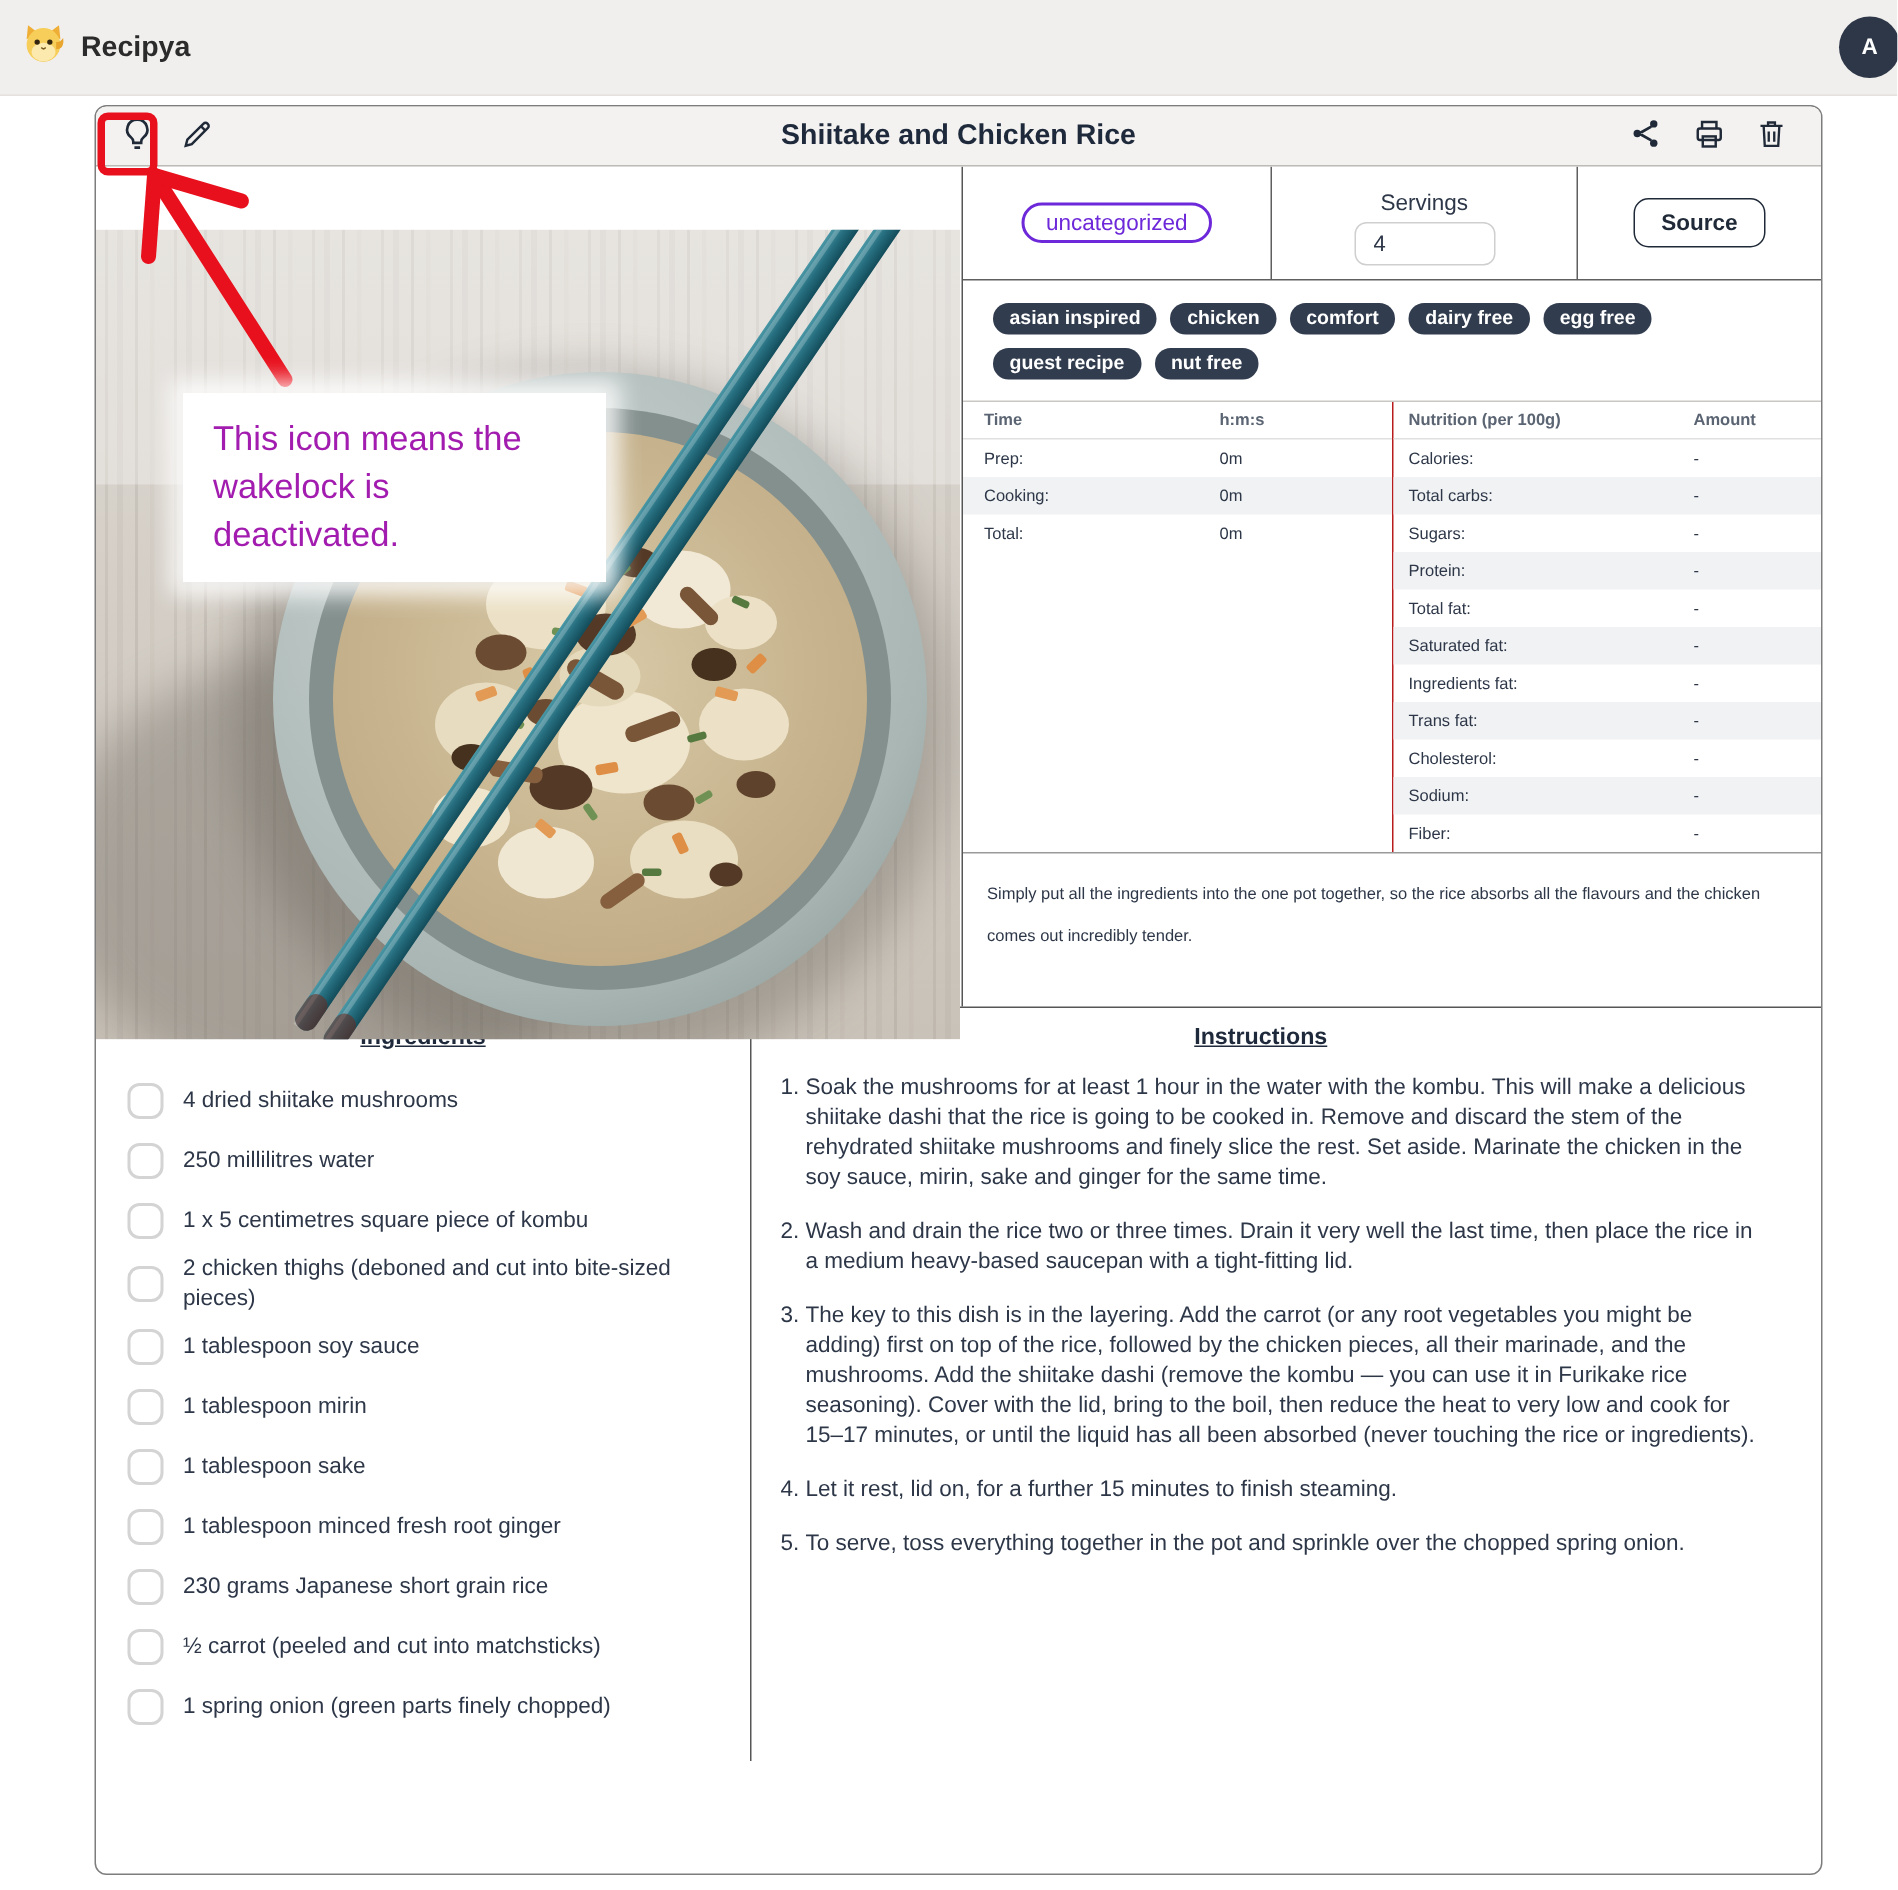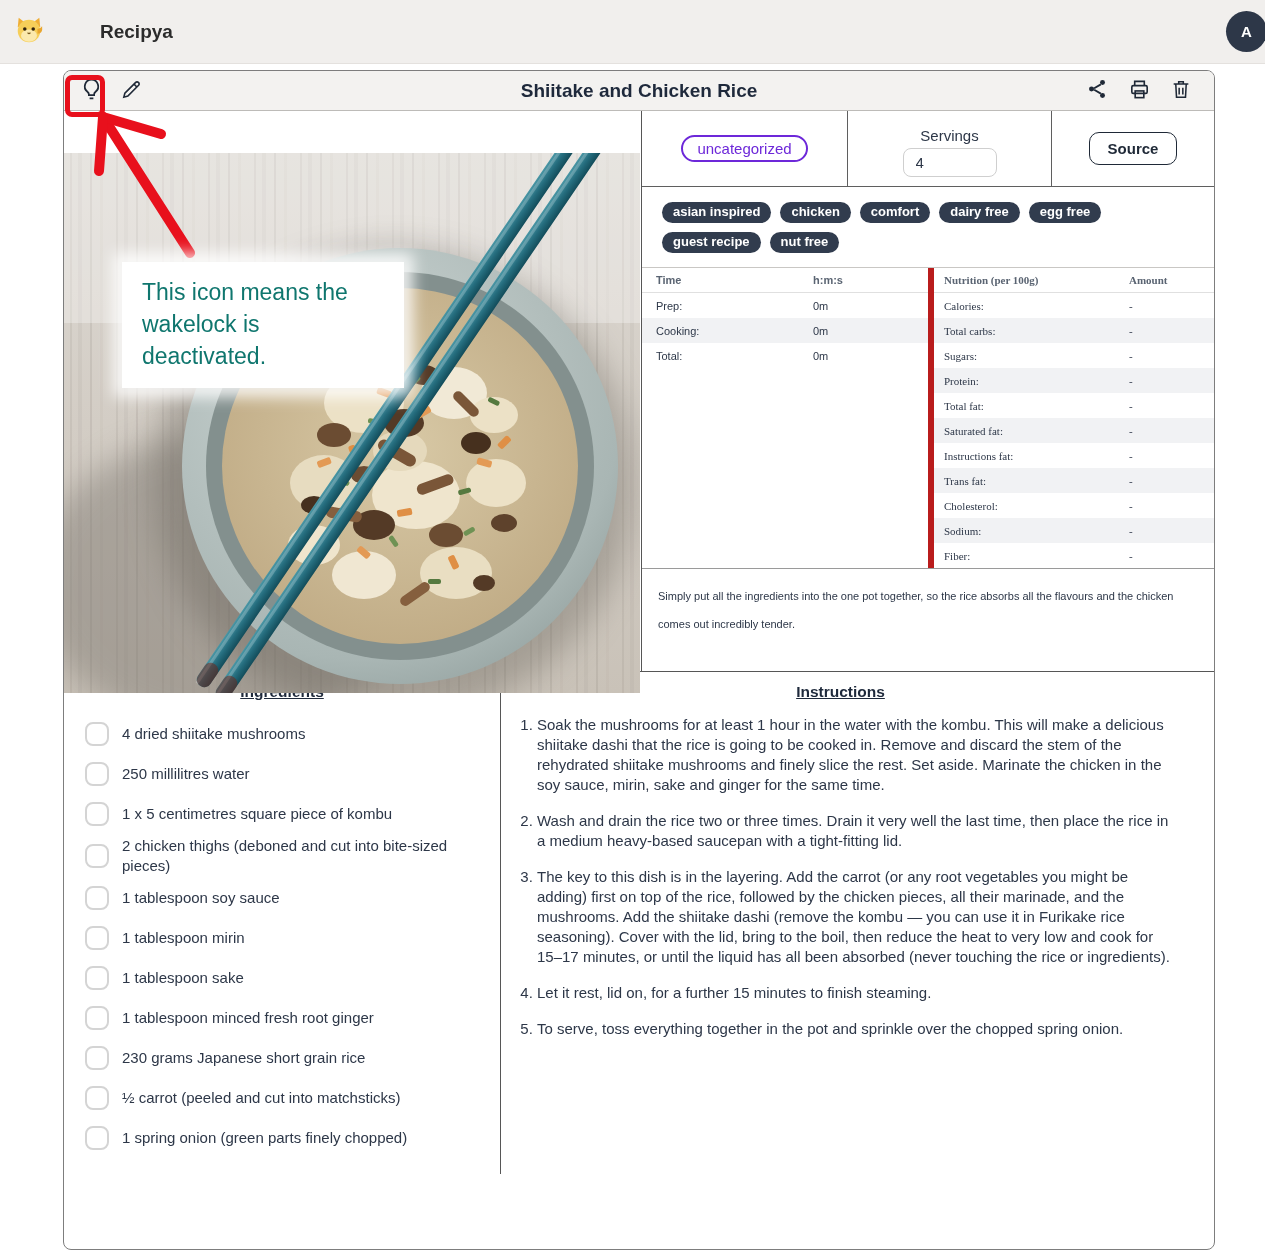--- a/index.html
+++ b/index.html
@@ -5,21 +5,21 @@
   * { margin:0; padding:0; box-sizing:border-box; }
   html,body { background:#fff; }
   body { font-family:"Liberation Sans", sans-serif; color:#2d3748; }
   .page { position:relative; width:1265px; height:1260px; background:#fff; overflow:hidden; }
 
   
   .topbar { position:absolute; left:0; top:0; width:1265px; height:64px;
             background:#f1efed; border-bottom:1px solid #e4e1de;
             display:flex; align-items:center; padding-left:14px; }
   .brand { display:flex; align-items:center; gap:10px; cursor:pointer; }
-  .brand-name { font-size:19px; font-weight:700; color:#2b2b2b;margin-left:46px; }
+  .brand-name { font-size:19px; font-weight:700; color:#2b2b2b; }
   .avatar { position:absolute; top:11px; right:-2px; width:41px; height:41px; border-radius:50%;
             background:#2d3748; color:#fff; font-weight:700; font-size:15px;
             display:flex; align-items:center; justify-content:center; }
 
   
   .card { position:absolute; left:63px; top:70px; width:1152px; height:1180px;
           background:#fff; border:1px solid #7d7d7d; border-radius:8px; overflow:hidden; }
   .card-header { position:relative; height:40px; background:#f3f2f0; border-bottom:1px solid #bdbbb8;
                  display:flex; align-items:center; }
   .icon-btn { background:none; border:none; color:#1f2937; cursor:pointer; width:30px; height:30px;
@@ -47,21 +47,21 @@
   .source-btn { background:#fff; border:1.5px solid #1f2937; border-radius:10px; color:#1f2937;
                 font-weight:700; font-size:15px; padding:7px 18px; cursor:pointer; font-family:inherit; }
 
   .tags-row { border-bottom:1px solid #c9c7c4; padding:15px 20px 0 20px;
               display:flex; flex-wrap:wrap; gap:9px; align-content:flex-start;font-weight:bold; }
   .tag { background:#313c4e; color:#fff; font-size:13px; padding:2px 11px 3px 11px; border-radius:999px;
          cursor:pointer; line-height:16px; }
 
   .tables-row { display:grid; grid-template-columns:286px 1fr; border-bottom:1px solid #9a9a9a; }
   .ntable { font-size:11px; }
-  .ntable.right { border-left:6px solid #b91c1c;font-family:Liberation Serif, serif; }
+  .ntable.right { border-left:1px solid #b91c1c; }
   .trow, .thead { display:grid; height:25px; align-items:center; }
   .time-grid { grid-template-columns:1fr 115px; padding-left:14px; }
   .nutr-grid { grid-template-columns:1fr 85px; padding-left:10px; }
   .thead { font-weight:700; color:#5a6472; border-bottom:1px solid #e0e0e0; }
   .trow { color:#2d3748; }
   .rows > div:nth-of-type(even) { background:#f1f2f4; }
 
   .desc-row { padding:13px 22px 0 16px; font-size:11px; line-height:28px; color:#2d3748; }
 
   
@@ -78,21 +78,21 @@
   .instructions-col { padding:11px 34px 0 0; }
   .inst-list { margin:14px 0 0 0; padding-left:36px; }
   .inst-list li { font-size:15px; line-height:20px; margin-bottom:16px; color:#2d3748; }
 
   
   .annot-rect { position:absolute; left:65px; top:75px; width:40px; height:42px;
                 border:5px solid #e8101c; border-radius:7px; pointer-events:none; }
   .annot-arrow { position:absolute; left:0; top:0; pointer-events:none; }
   .callout { position:absolute; left:122px; top:262px; width:282px; background:#fff;
              box-shadow:0 0 14px 9px rgba(255,255,255,0.85), 0 1px 4px rgba(0,0,0,0.15);
-             padding:14px 20px 16px 20px; font-size:23px; line-height:32px; color:#0f766e;
+             padding:14px 20px 16px 20px; font-size:23px; line-height:32px; color:#a21caf;
              pointer-events:none; }
 </style>
 </head>
 <body>
 
 <div class="page">
 
   <div class="topbar">
     <div class="brand">
       <span>
@@ -364,21 +364,21 @@
                   <span>Total fat:</span>
                   <span>-</span>
                 </div>
 
                 <div class="trow nutr-grid">
                   <span>Saturated fat:</span>
                   <span>-</span>
                 </div>
 
                 <div class="trow nutr-grid">
-                  <span>Instructions fat:</span>
+                  <span>Ingredients fat:</span>
                   <span>-</span>
                 </div>
 
                 <div class="trow nutr-grid">
                   <span>Trans fat:</span>
                   <span>-</span>
                 </div>
 
                 <div class="trow nutr-grid">
                   <span>Cholesterol:</span>

